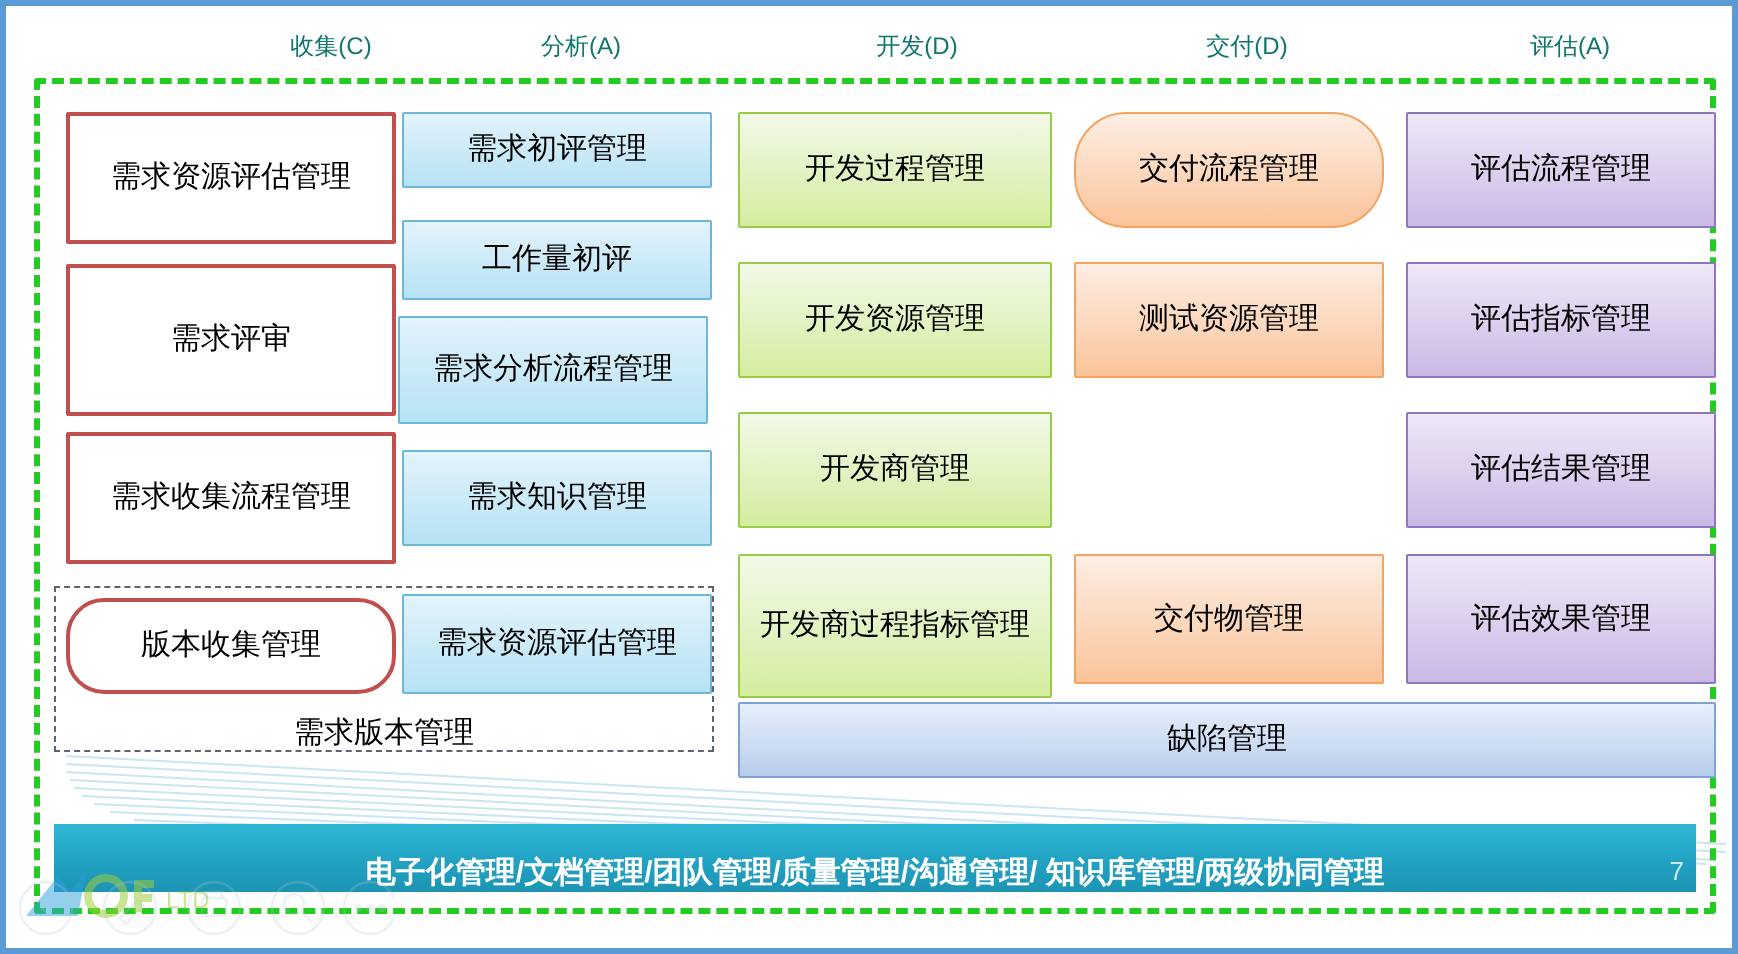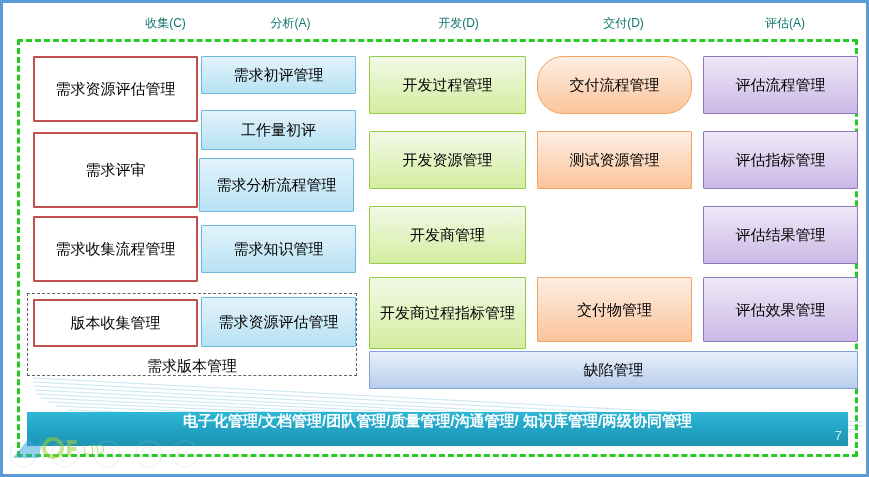--- a/index.html
+++ b/index.html
@@ -107,21 +107,21 @@
     text-align:center;
     white-space:nowrap;
   }
 
   
   .bottom-bar{
     position:absolute;
     left:24px;top:409px;
     width:821px;height:34px;
     background:linear-gradient(to bottom,#2fb8d6 0%,#23a5c6 45%,#1d94b4 100%);
-    display:flex;align-items:flex-start;justify-content:center;
+    display:flex;align-items:flex-end;justify-content:center;
     box-sizing:border-box;
   }
   .bottom-bar .lbl{
     color:#ffffff;
     font-size:15px;
     font-weight:bold;
     white-space:nowrap;
     letter-spacing:0px;
   }
 
@@ -180,21 +180,21 @@
   </div>
   <div class="card c1" style="left:30px;top:129px;width:165px;height:76px;">
     <span class="lbl">需求评审</span>
   </div>
   <div class="card c1" style="left:30px;top:213px;width:165px;height:66px;">
     <span class="lbl">需求收集流程管理</span>
   </div>
 
   <div class="dotted-group" style="left:24px;top:290px;width:330px;height:83px;"></div>
 
-  <div class="card c1" style="left:30px;top:296px;width:165px;height:48px;">
+  <div class="card c1" style="left:30px;top:296px;width:165px;height:48px;border-radius:19px;">
     <span class="lbl">版本收集管理</span>
   </div>
 
   <div class="group-caption" style="left:24px;top:354px;width:330px;">需求版本管理</div>
 
   <div class="card c2" style="left:198px;top:53px;width:155px;height:38px;">
     <span class="lbl">需求初评管理</span>
   </div>
   <div class="card c2" style="left:198px;top:107px;width:155px;height:40px;">
     <span class="lbl">工作量初评</span>

